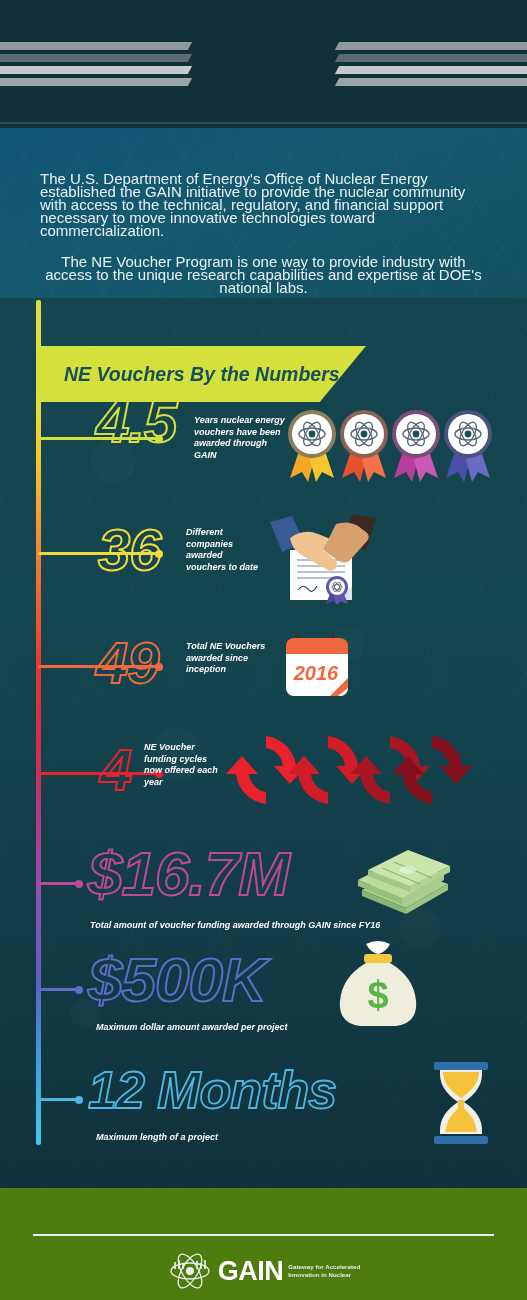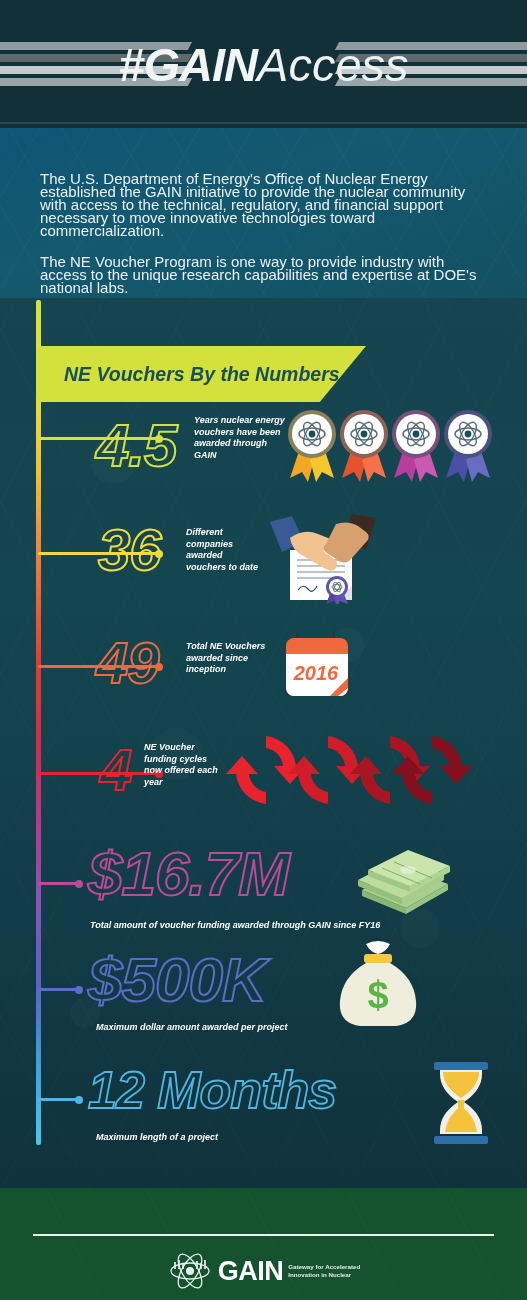--- a/index.html
+++ b/index.html
@@ -52,21 +52,21 @@
     position:absolute; inset:0;
     background:
       repeating-linear-gradient(60deg, rgba(255,255,255,.028) 0 1px, transparent 1px 46px),
       repeating-linear-gradient(-60deg, rgba(255,255,255,.028) 0 1px, transparent 1px 46px);
   }
   .intro p {
     position:relative; color:#eaf2f5; font-size:15px; line-height:13px;
     margin:0 40px; font-weight:500;
   }
   .intro .p1 { padding-top:44px; }
-  .intro .p2 { padding-top:18px; }
+  .intro .p2 { padding-top:18px;text-align:center; }
 
   
   .bodyarea {
     position:absolute; left:0; top:298px; width:527px; height:890px;
     background:linear-gradient(180deg,#16444f 0%, #144650 35%, #123c47 70%, #10323c 100%);
     overflow:hidden;
   }
   .bodyarea .diamonds {
     position:absolute; inset:0; opacity:.5;
     background:
@@ -116,21 +116,21 @@
     font-size:9px; line-height:11.5px;
   }
   .capwide { position:absolute; color:#ffffff; font-style:italic; font-weight:bold; font-size:9px; white-space:nowrap; }
 
   
   .ico { position:absolute; }
 
   
   .footer {
     position:absolute; left:0; top:1188px; width:527px; height:112px;
-    background:#14532d; overflow:hidden;
+    background:#4d7c0f; overflow:hidden;
   }
   .footer .lines {
     position:absolute; inset:0; opacity:.55;
     background:
       repeating-linear-gradient(64deg, rgba(255,255,255,.03) 0 1px, transparent 1px 90px),
       repeating-linear-gradient(-64deg, rgba(255,255,255,.025) 0 1px, transparent 1px 110px);
   }
   .footer .rule {
     position:absolute; left:33px; right:33px; top:46px; height:1.6px; background:#e9eeee;
   }
@@ -149,23 +149,20 @@
     <div class="s s1"></div>
       <div class="s s2"></div>
       <div class="s s3"></div>
       <div class="s s4"></div>
   </div>
   <div class="stripes right">
     <div class="s s1"></div>
       <div class="s s2"></div>
       <div class="s s3"></div>
       <div class="s s4"></div>
-  </div>
-  <div class="header-title">
-    <span class="hash-gain">#GAIN</span><span class="access">Access</span>
   </div>
   <div class="header-underline"></div>
 </div>
 
 <div class="intro">
   <div class="hexfade"></div>
   <p class="p1">The U.S. Department of Energy's Office of Nuclear Energy established the GAIN initiative to provide the nuclear community with access to the technical, regulatory, and financial support necessary to move innovative technologies toward commercialization.</p>
   <p class="p2">The NE Voucher Program is one way to provide industry with access to the unique research capabilities and expertise at DOE's national labs.</p>
 </div>
 
@@ -182,21 +179,21 @@
 
 <div class="banner">
   <div class="shape"></div>
   <div class="label">NE Vouchers By the Numbers</div>
 </div>
 
 <div class="row">
   <div class="connector" style="left:38px; top:437px; width:122px; background:#d4e03c;">
     <div class="dot" style="background:#d4e03c;"></div>
   </div>
-  <div class="bignum" style="left:96px; top:411px; font-size:60px; -webkit-text-stroke:2px #d4e03c;">4.5</div>
+  <div class="bignum" style="left:96px; top:387px; font-size:60px; -webkit-text-stroke:2px #d4e03c;">4.5</div>
   <div class="cap" style="left:194px; top:415px; width:92px;">Years nuclear energy vouchers have been awarded through GAIN</div>
 
   <svg class="ico" style="left:284px; top:406px;" width="212" height="78" viewBox="0 0 212 78">
     <g>
       <g transform="translate(4,2)">
         <path d="M12 40 L2 70 L14 64 L20 74 L26 52 Z" fill="#f5a623"></path>
         <path d="M36 40 L46 70 L34 64 L28 74 L22 52 Z" fill="#f5c62e"></path>
         <circle cx="24" cy="26" r="24" fill="#8a7f5c"></circle>
         <circle cx="24" cy="26" r="20" fill="#ffffff"></circle>
         <ellipse cx="24" cy="26" rx="13" ry="6" fill="none" stroke="#5a6b78" stroke-width="1.4"></ellipse>

